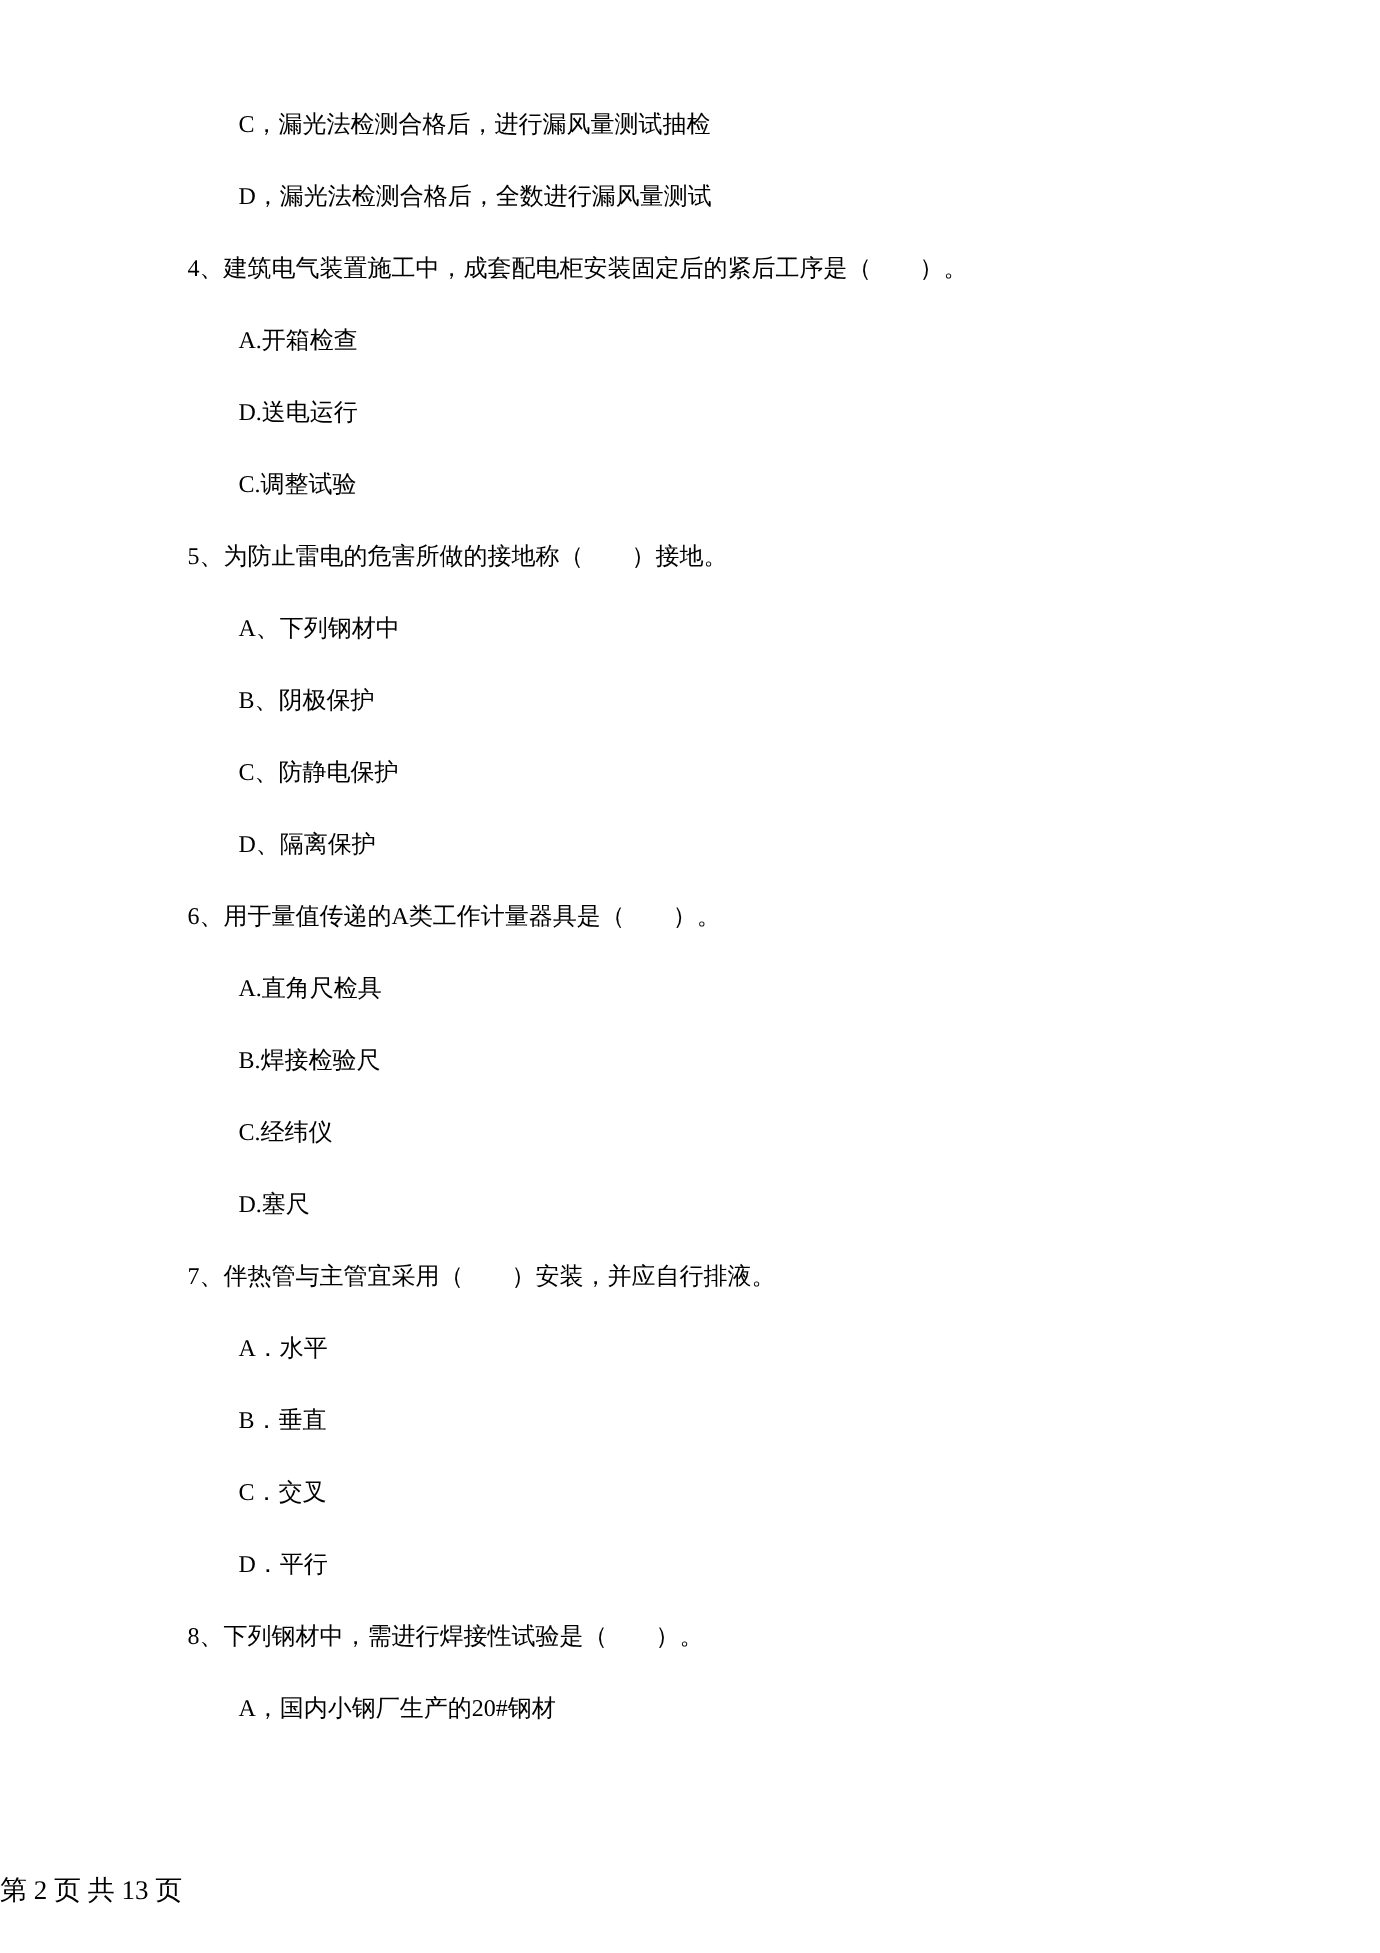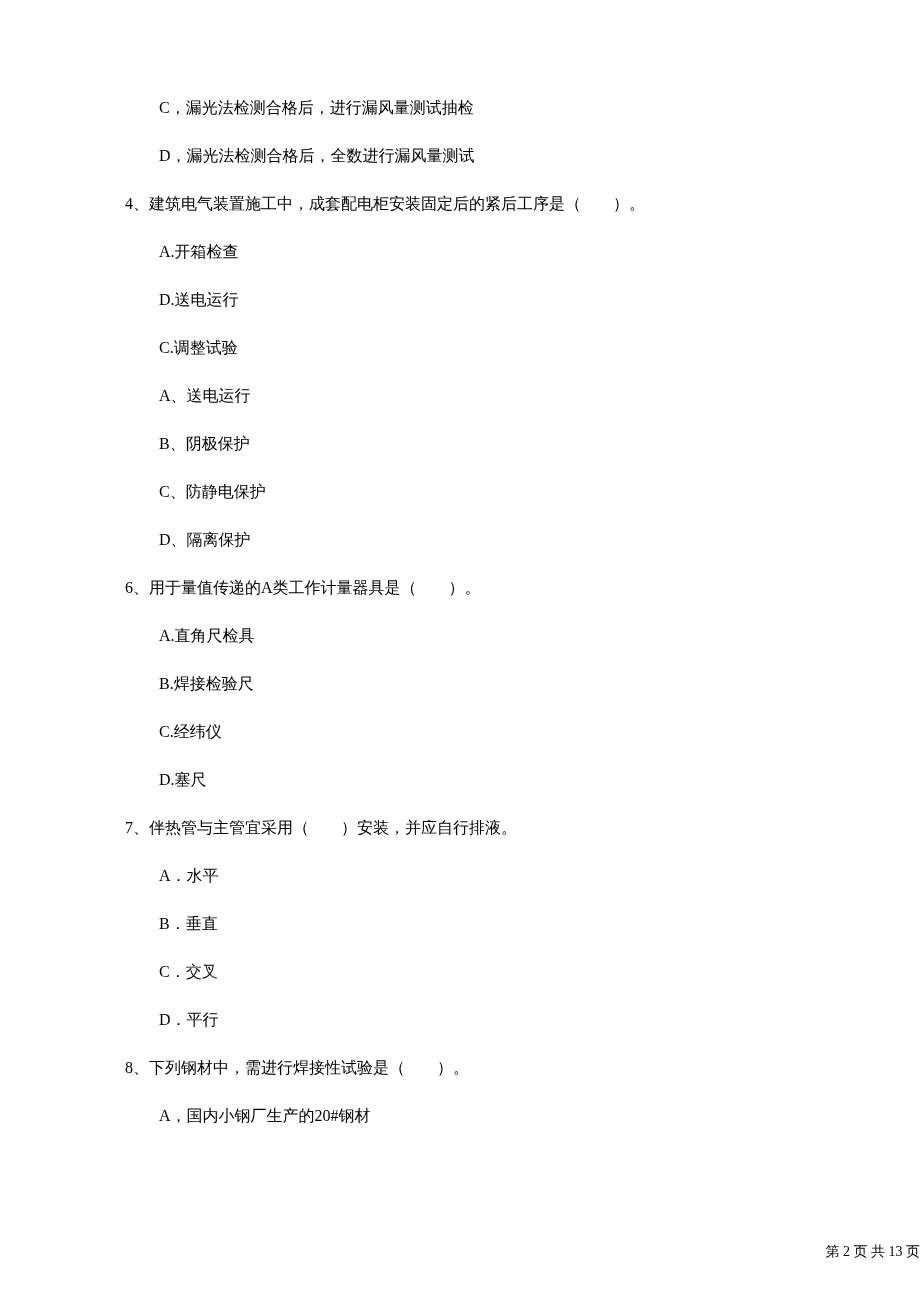--- a/index.html
+++ b/index.html
@@ -8,54 +8,55 @@
       background: #ffffff;
       font-family: "SimSun", "宋体", serif;
       width: 920px;
       min-height: 1302px;
       position: relative;
       font-size: 16px;
       line-height: 1.5;
       color: #000;
     }
     .content {
-      padding-top: 96px;
+      padding-top: 72px;
       padding-left: 125px;
       padding-right: 120px;
     }
     .option {
       padding-left: 34px;
       margin-bottom: 24px;
     }
     .question {
       margin-bottom: 24px;
     }
     .footer {
       position: absolute;
-      bottom: 40px;
+      bottom: 28px;
       left: 0;
       width: 100%;
-      text-align: right;
-      font-size: 14px;
+      text-align: left;
+      font-size: 18px;
     }
   </style>
 </head>
 <body>
 
 <div class="content">
 
   <div class="option">C，漏光法检测合格后，进行漏风量测试抽检</div>
   <div class="option">D，漏光法检测合格后，全数进行漏风量测试</div>
 
   <div class="question">4、建筑电气装置施工中，成套配电柜安装固定后的紧后工序是（　　）。</div>
   <div class="option">A.开箱检查</div>
   <div class="option">D.送电运行</div>
   <div class="option">C.调整试验</div>
 
-  <div class="option">A、送电运行</div>
+  <div class="question">5、为防止雷电的危害所做的接地称（　　）接地。</div>
+  <div class="option">A、下列钢材中</div>
   <div class="option">B、阴极保护</div>
   <div class="option">C、防静电保护</div>
   <div class="option">D、隔离保护</div>
 
   <div class="question">6、用于量值传递的A类工作计量器具是（　　）。</div>
   <div class="option">A.直角尺检具</div>
   <div class="option">B.焊接检验尺</div>
   <div class="option">C.经纬仪</div>
   <div class="option">D.塞尺</div>
 

